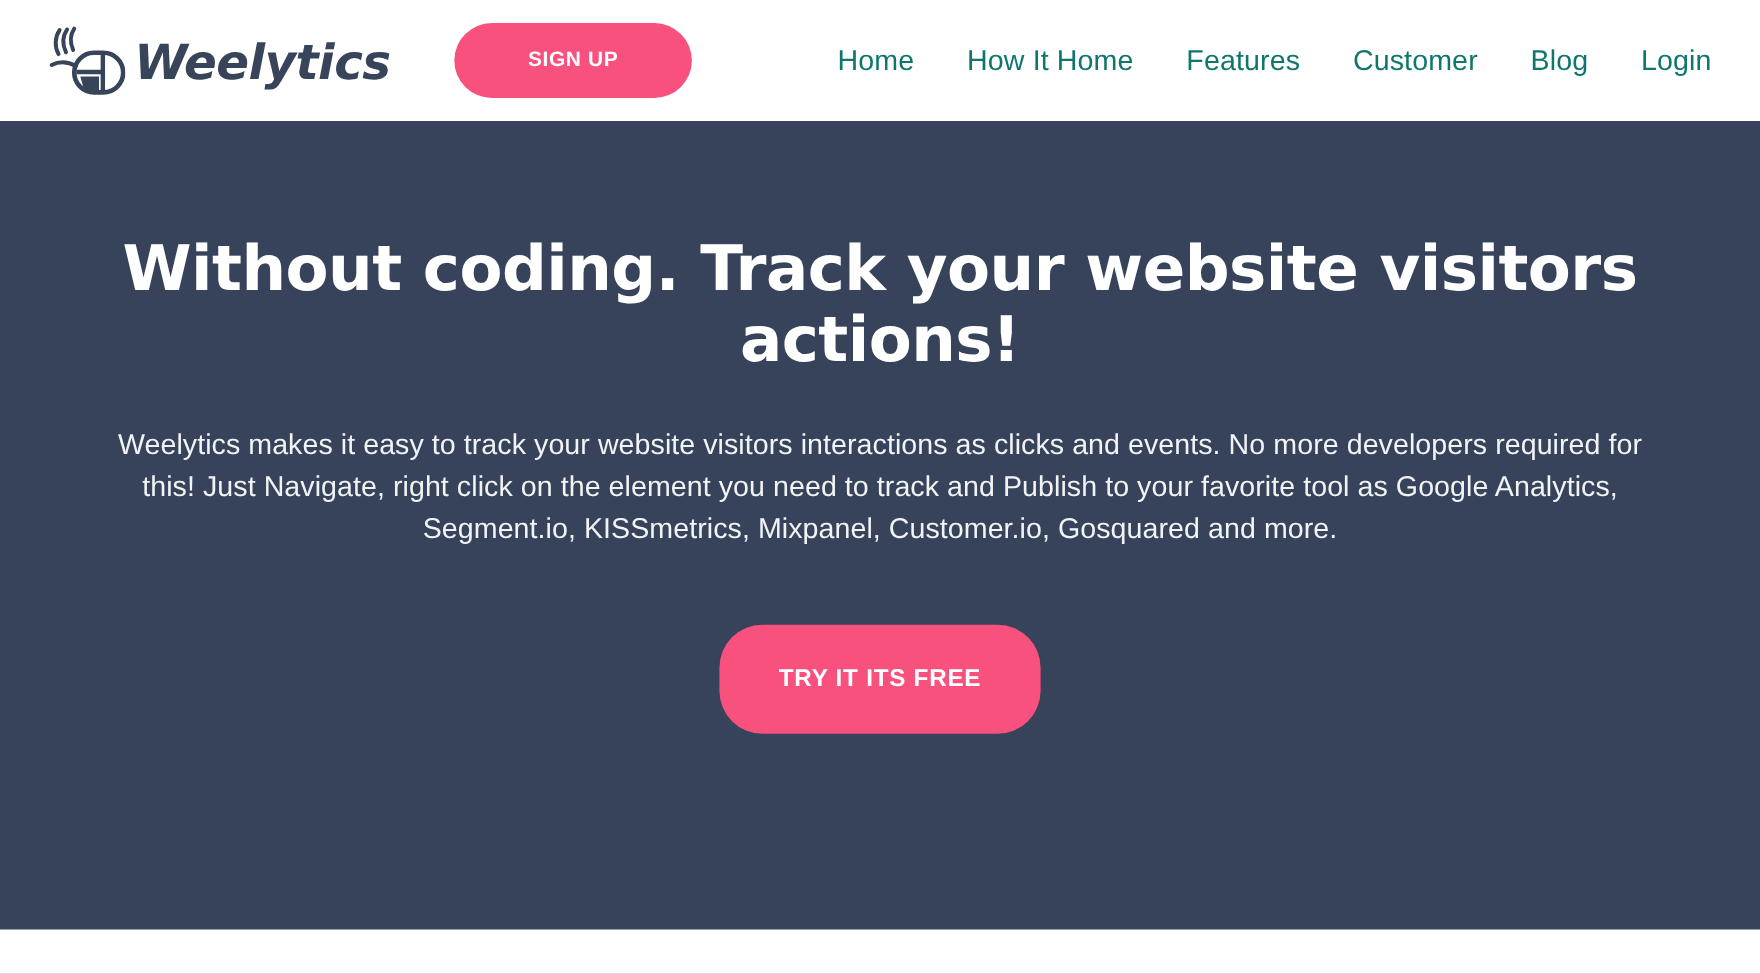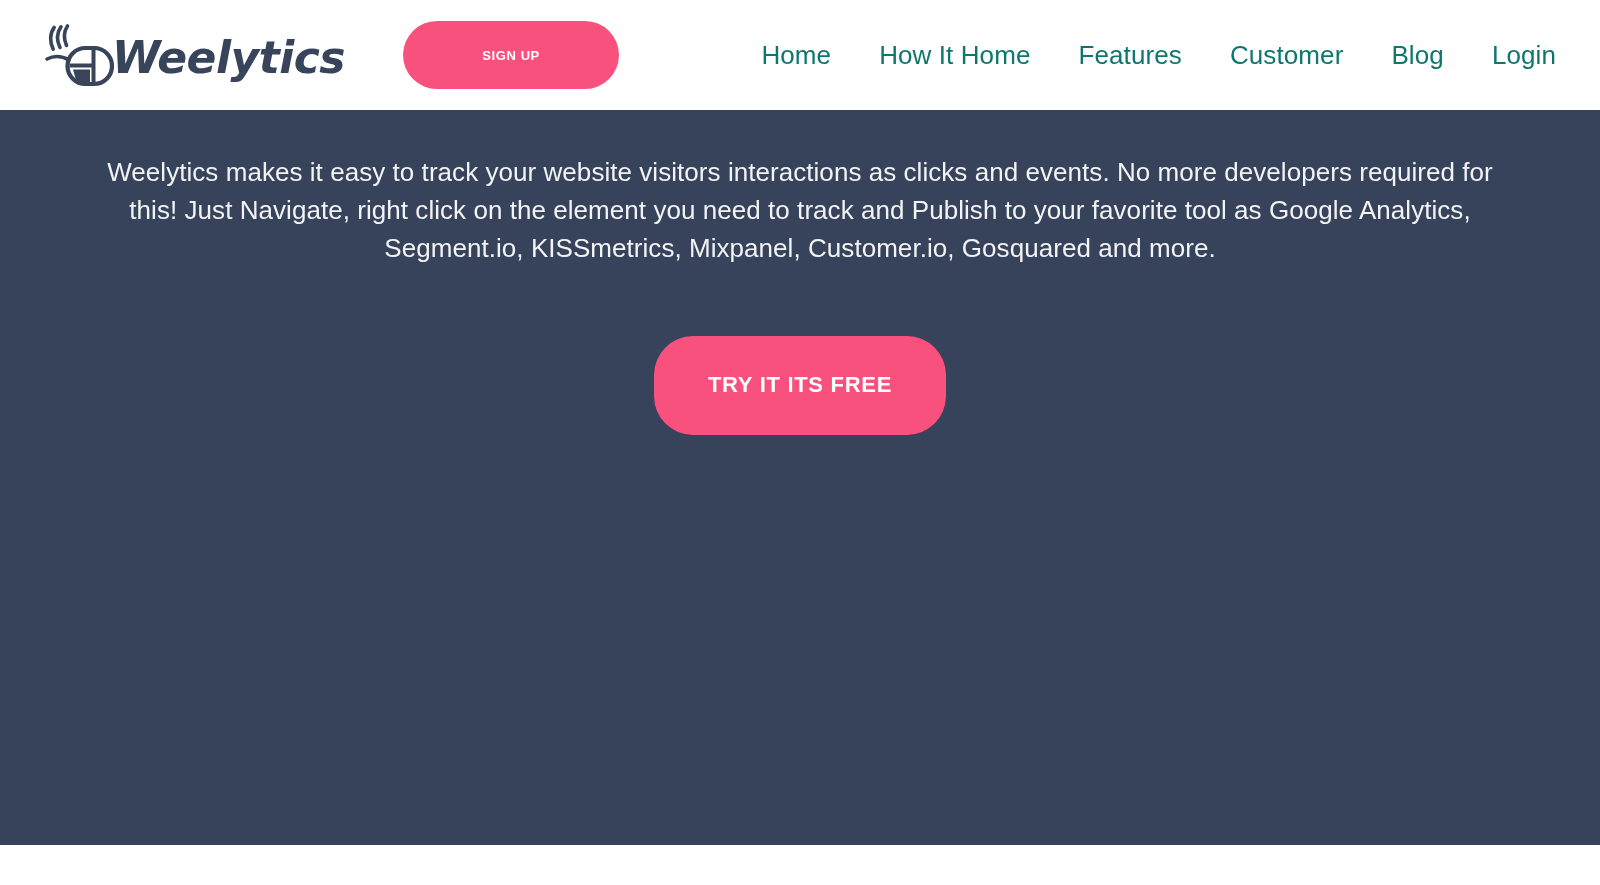--- a/index.html
+++ b/index.html
@@ -21,21 +21,21 @@
     height: 110px;
     background: #ffffff;
     display: flex;
     align-items: center;
     padding: 0 0 0 36px;
   }
 
   .brand {
     display: flex;
     align-items: center;
-    gap: 2px;
+    gap: 12px;
     flex: 0 0 auto;
     text-decoration: none;
     cursor: pointer;
   }
 
   .brand-mark {
     width: 78px;
     height: 70px;
     display: block;
     flex: 0 0 auto;
@@ -57,21 +57,21 @@
   .signup-btn {
     margin-left: 58px;
     flex: 0 0 auto;
     width: 216px;
     height: 68px;
     border: none;
     border-radius: 34px;
     background: #F9517E;
     color: #ffffff;
     font-family: "Liberation Sans", sans-serif;
-    font-size: 13px;
+    font-size: 19px;
     font-weight: 700;
     letter-spacing: 0.6px;
     cursor: pointer;
     display: flex;
     align-items: center;
     justify-content: center;
   }
 
   .main-nav {
     margin-left: auto;
@@ -196,20 +196,21 @@
     <a class="nav-link" href="#">Features</a>
     <a class="nav-link" href="#">Customer</a>
     <a class="nav-link" href="#">Blog</a>
     <a class="nav-link" href="#">Login</a>
   </nav>
 
 </header>
 
 <section class="hero">
 
+  <h1 class="hero-title">Without coding. Track your website visitors actions!</h1>
 
   <p class="hero-sub">
     <span>Weelytics makes it easy to track your website visitors interactions as clicks and events. No more developers required for this!</span>
     <span>Just Navigate, right click on the element you need to track and Publish to your favorite tool as Google Analytics, Segment.io,</span>
     <span>KISSmetrics, Mixpanel, Customer.io, Gosquared and more.</span>
   </p>
 
   <div class="hero-cta-wrap">
     <button class="cta-btn">TRY IT ITS FREE</button>
   </div>

